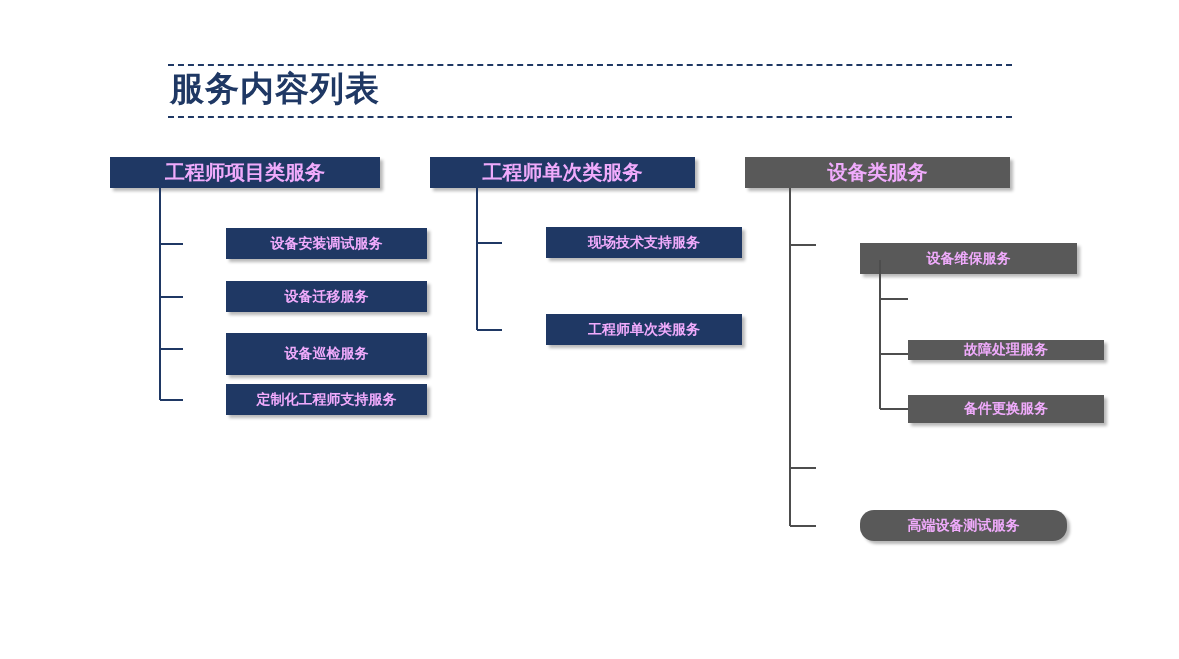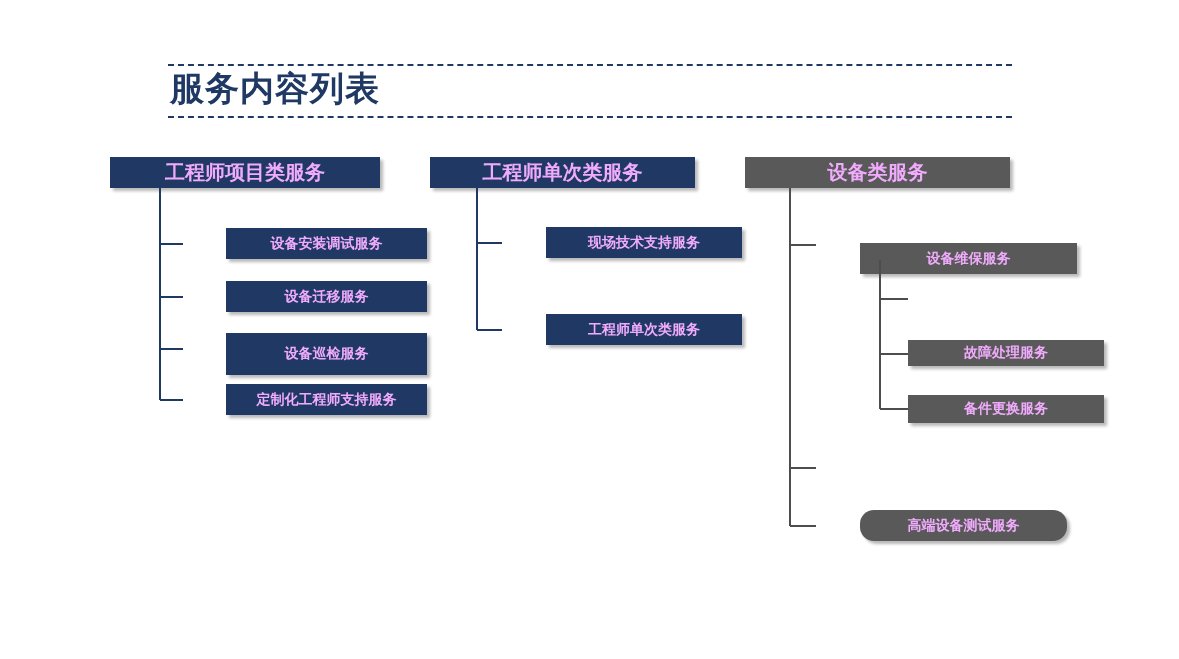--- a/index.html
+++ b/index.html
@@ -82,21 +82,21 @@
   .c3-stub3  { left: 790px; top: 525px; width: 26px; height: 2px; }
   .c3-item1  { left: 816px; top: 243px; width: 217px; height: 31px; }
   .c3-item2  { left: 816px; top: 452px; width: 207px; height: 31px; }
   .c3-item3  { left: 816px; top: 510px; width: 207px; height: 31px; border-radius: 14px; }
 
   .c3-subvline { left: 879px; top: 260px; width: 2px;  height: 149px; }
   .c3-substub1 { left: 880px; top: 298px; width: 28px; height: 2px; }
   .c3-substub2 { left: 880px; top: 353px; width: 28px; height: 2px; }
   .c3-substub3 { left: 880px; top: 408px; width: 28px; height: 2px; }
   .c3-sub1 { left: 908px; top: 285px; width: 196px; height: 28px; }
-  .c3-sub2 { left: 908px; top: 340px; width: 196px; height: 26px; }
+  .c3-sub2 { left: 908px; top: 340px; width: 196px; height: 20px; }
   .c3-sub3 { left: 908px; top: 395px; width: 196px; height: 28px; }
 </style>
 </head>
 <body>
 
 <div class="slide">
 
   <div class="title-row">
     <span class="dash"></span>
     <h1 class="title">服务内容列表</h1>

